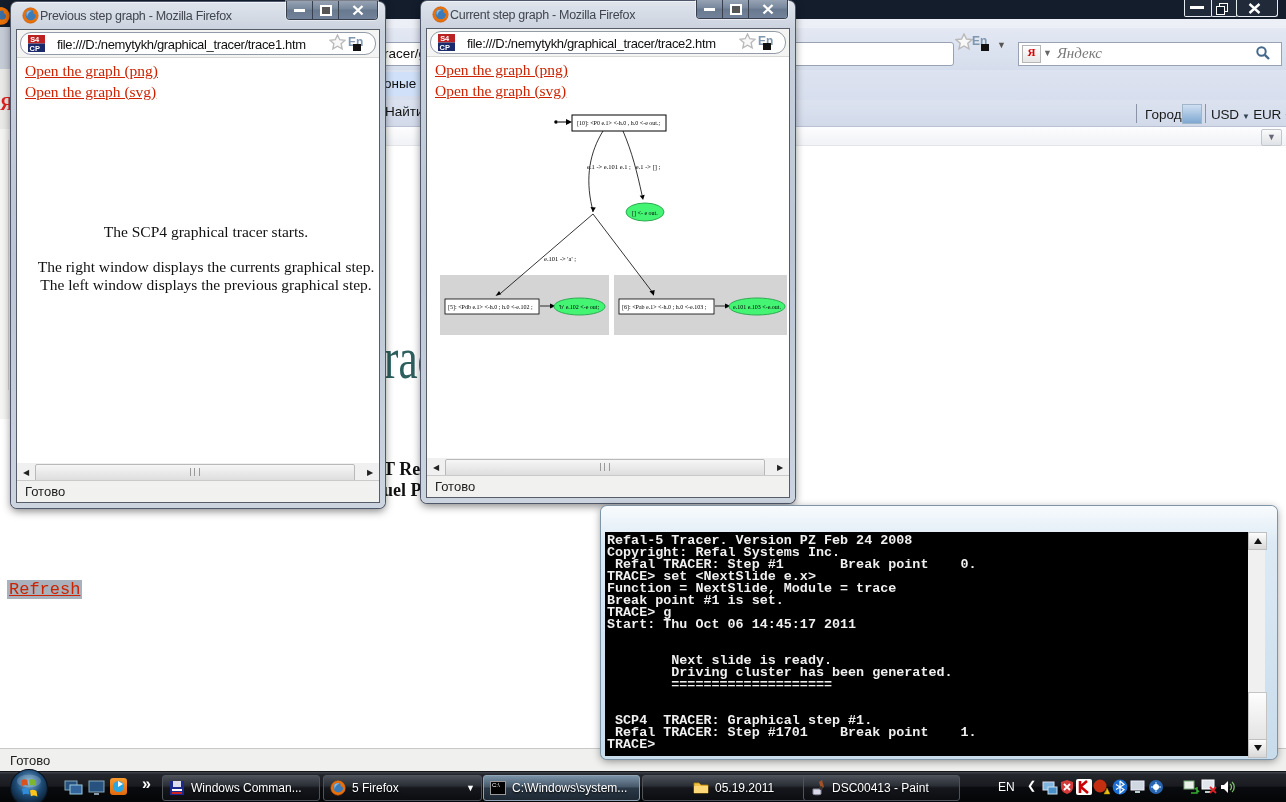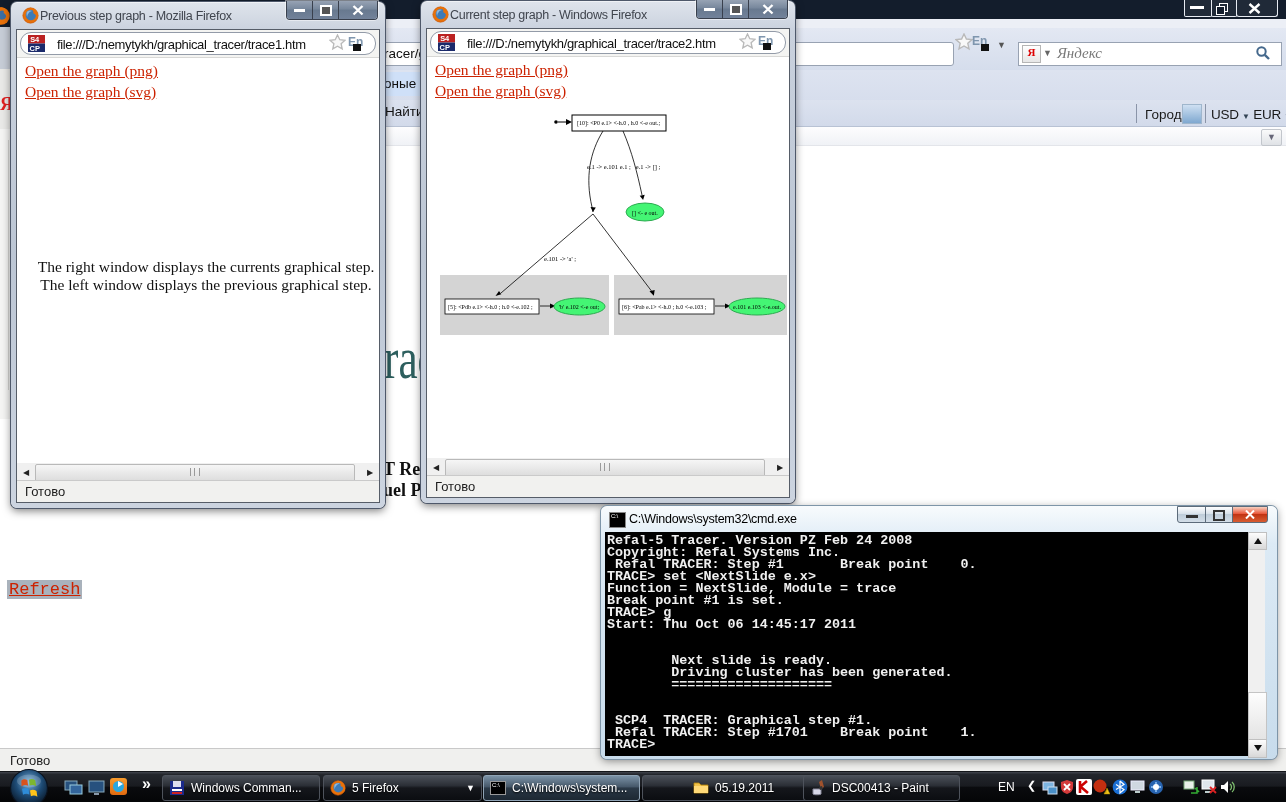--- a/index.html
+++ b/index.html
@@ -202,20 +202,21 @@
             <path d="M9 1l2.4 5 5.6.6-4.2 3.7 1.2 5.5L9 13l-5 2.8 1.2-5.5L1 6.6 6.6 6z" fill="#f8f8f8" stroke="#b9b9b9" stroke-width="1.4"></path>
           </svg>
         <div class="enind">
             <span style="color:#7f96ae;font-weight:bold;font-size:12px;position:absolute;left:3px;top:0;">En</span>
             <div style="position:absolute;left:8px;top:9px;width:8px;height:7px;background:#111;"></div>
           </div>
       </div>
     </div>
     <div class="content">
       <div class="links"><a class="red" href="#">Open the graph (png)</a><br><a class="red" href="#">Open the graph (svg)</a></div>
+      <div class="abs" style="left:16px;right:0;top:165px;text-align:center;font-family:'Liberation Serif',serif;font-size:15.5px;color:#111;">The SCP4 graphical tracer starts.</div>
       <div class="abs" style="left:16px;right:0;top:200px;text-align:center;font-family:'Liberation Serif',serif;font-size:15.5px;line-height:18px;color:#111;">The right window displays the currents graphical step.<br>The left window displays the previous graphical step.</div>
     </div>
     <div class="hscroll">
       <div class="sb-arrow" style="left:1px;">◀</div>
       <div class="sb-thumb" style="left:18px;width:318px;">
           <div class="grip" style="margin:3px auto;">
             <i></i>
           </div>
         </div>
       <div class="sb-arrow" style="right:1px;">▶</div>
@@ -228,21 +229,21 @@
 
 <div class="win" id="win2" style="left:421px;top:1px;height:502px;">
   <div class="titlebar">
     <svg class="ticon" viewBox="0 0 16 16">
         <circle cx="8" cy="8" r="7.2" fill="#e8710a"></circle>
         <circle cx="8" cy="8" r="7.2" fill="none" stroke="#c75608" stroke-width="0.6"></circle>
         <circle cx="8.3" cy="7.6" r="4.9" fill="#3c7bb8"></circle>
         <path d="M4.6 4.4c1.6-1.2 3.6-1.4 5.2-.6-1.8.2-3 1-3.7 2.2-.9.9-1.3 2.2-1.1 3.6-.9-1.9-.9-3.8-.4-5.2z" fill="#8fb8dc"></path>
         <path d="M8 .8a7.2 7.2 0 017.2 7.2c0 1.9-.7 3.6-1.9 4.9.8-2.2.5-4.3-.9-5.8-.5-.6-1.2-1-1.9-1.2.4-1 .2-2-.5-2.8C9.3 2.3 8 2 6.6 2.3 7 1.4 7.4.8 8 .8z" fill="#e8710a"></path>
       </svg>
-    <span class="title-txt">Current step graph - Windows Firefox</span>
+    <span class="title-txt">Current step graph - Mozilla Firefox</span>
     <div class="winbtns">
       <div class="winbtn">
           <div style="width:11px;height:3px;background:#fff;"></div>
         </div>
       <div class="winbtn">
           <div style="width:8px;height:7px;border:2px solid #fff;background:#555;"></div>
         </div>
       <div class="winbtn close">
           <svg width="12" height="11" viewBox="0 0 12 11">
             <path d="M1.5 1l9 8.5M10.5 1l-9 8.5" stroke="#fff" stroke-width="2.4"></path>
@@ -325,37 +326,20 @@
         </div>
       <div class="sb-arrow" style="right:1px;">▶</div>
     </div>
     <div class="statusbar">
         <span>Готово</span>
       </div>
   </div>
 </div>
 
 <div id="cmd">
-  <div class="titlebar">
-    <div id="cmd-icon">
-        <span style="color:#fff;font-size:6px;position:absolute;margin-left:1px;">C:\</span>
-      </div>
-    <span id="cmd-txt">C:\Windows\system32\cmd.exe</span>
-    <div class="aerobtn" style="left:576px;width:27px;border-radius:0 0 0 3px;">
-        <div style="width:12px;height:3px;background:#333;margin:8px auto 0;"></div>
-      </div>
-    <div class="aerobtn" style="left:604px;width:26px;">
-        <div style="width:8px;height:7px;border:2px solid #333;margin:3px auto 0;"></div>
-      </div>
-    <div class="aerobtn" style="left:631px;width:34px;border-radius:0 0 3px 0;background:linear-gradient(#f8d0c0,#e9573a 45%,#c13413 50%,#d85c31);">
-        <svg style="display:block;margin:3px auto 0;" width="10" height="9" viewBox="0 0 10 9">
-          <path d="M1 .5l8 8M9 .5l-8 8" stroke="#fff" stroke-width="2"></path>
-        </svg>
-      </div>
-  </div>
   <div id="console">
       <pre>Refal-5 Tracer. Version PZ Feb 24 2008
 Copyright: Refal Systems Inc.
  Refal TRACER: Step #1       Break point    0.
 TRACE&gt; set &lt;NextSlide e.x&gt;
 Function = NextSlide, Module = trace
 Break point #1 is set.
 TRACE&gt; g
 Start: Thu Oct 06 14:45:17 2011
 

